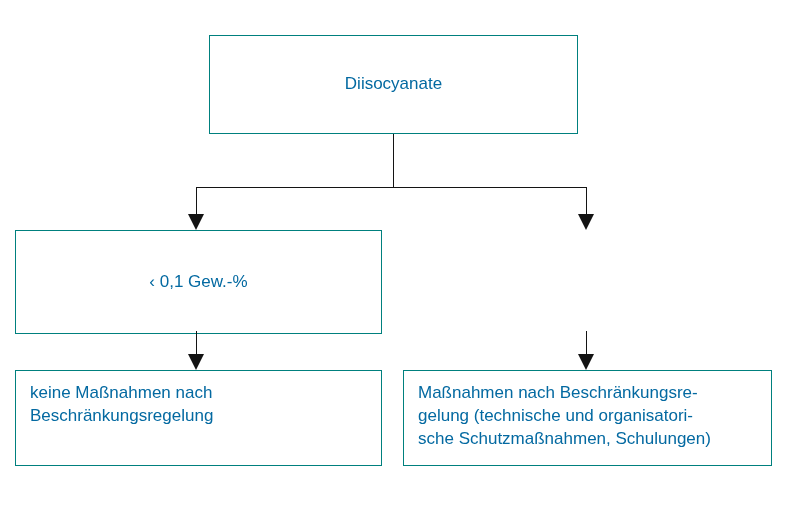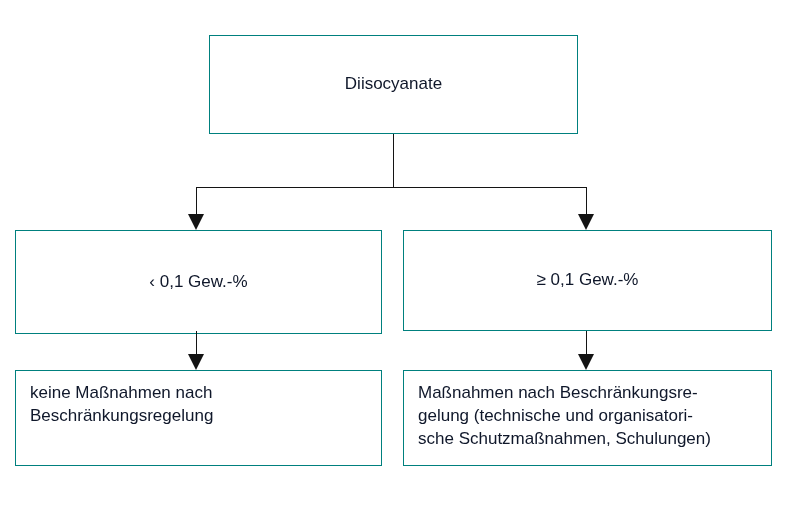--- a/index.html
+++ b/index.html
@@ -14,21 +14,21 @@
     height: 513px;
     background: #ffffff;
     font-family: "Liberation Sans", sans-serif;
     overflow: hidden;
   }
   .node {
     position: absolute;
     box-sizing: border-box;
     border: 1.6px solid #00807e;
     background: #ffffff;
-    color: #0f172a;
+    color: #0369a1;
     font-size: 17px;
     line-height: 1.35;
   }
   .node .node-text {
     display: block;
     white-space: pre-line;
   }
   
   .node.center {
     display: flex;
@@ -90,23 +90,20 @@
 <div id="canvas">
 
   <div class="node center" id="node-root">
     <span class="node-text">Diisocyanate</span>
   </div>
 
   <div class="node center" id="node-low">
     <span class="node-text">‹ 0,1 Gew.-%</span>
   </div>
 
-  <div class="node center" id="node-high">
-    <span class="node-text">≥ 0,1 Gew.-%</span>
-  </div>
 
   <div class="node leftalign" id="node-high-act">
     <span class="node-text">Maßnahmen nach Beschränkungsre-
 gelung (technische und organisatori-
 sche Schutzmaßnahmen, Schulungen)</span>
   </div>
 
   <div class="node leftalign" id="node-low-act">
     <span class="node-text">keine Maßnahmen nach
 Beschränkungsregelung</span>

